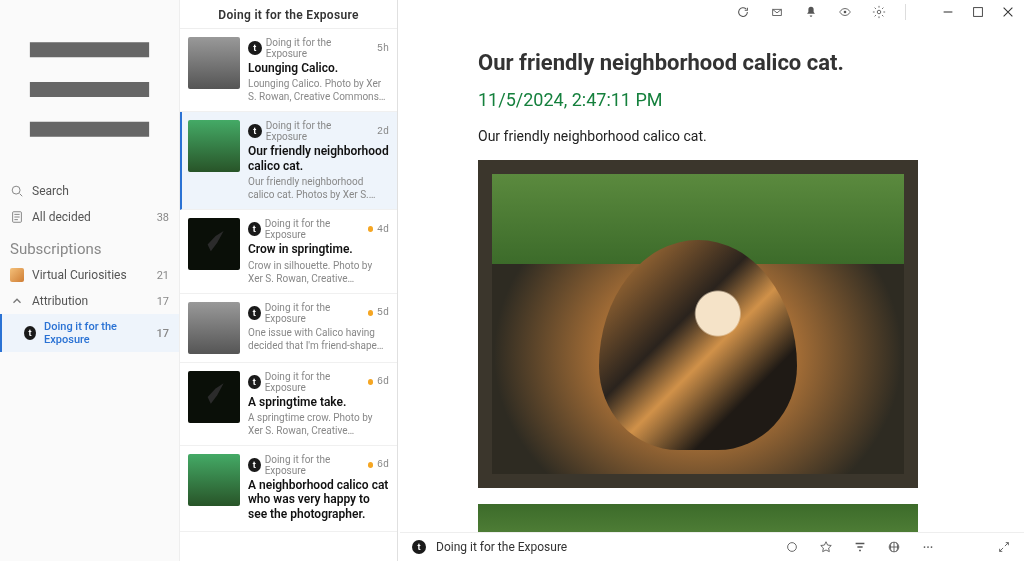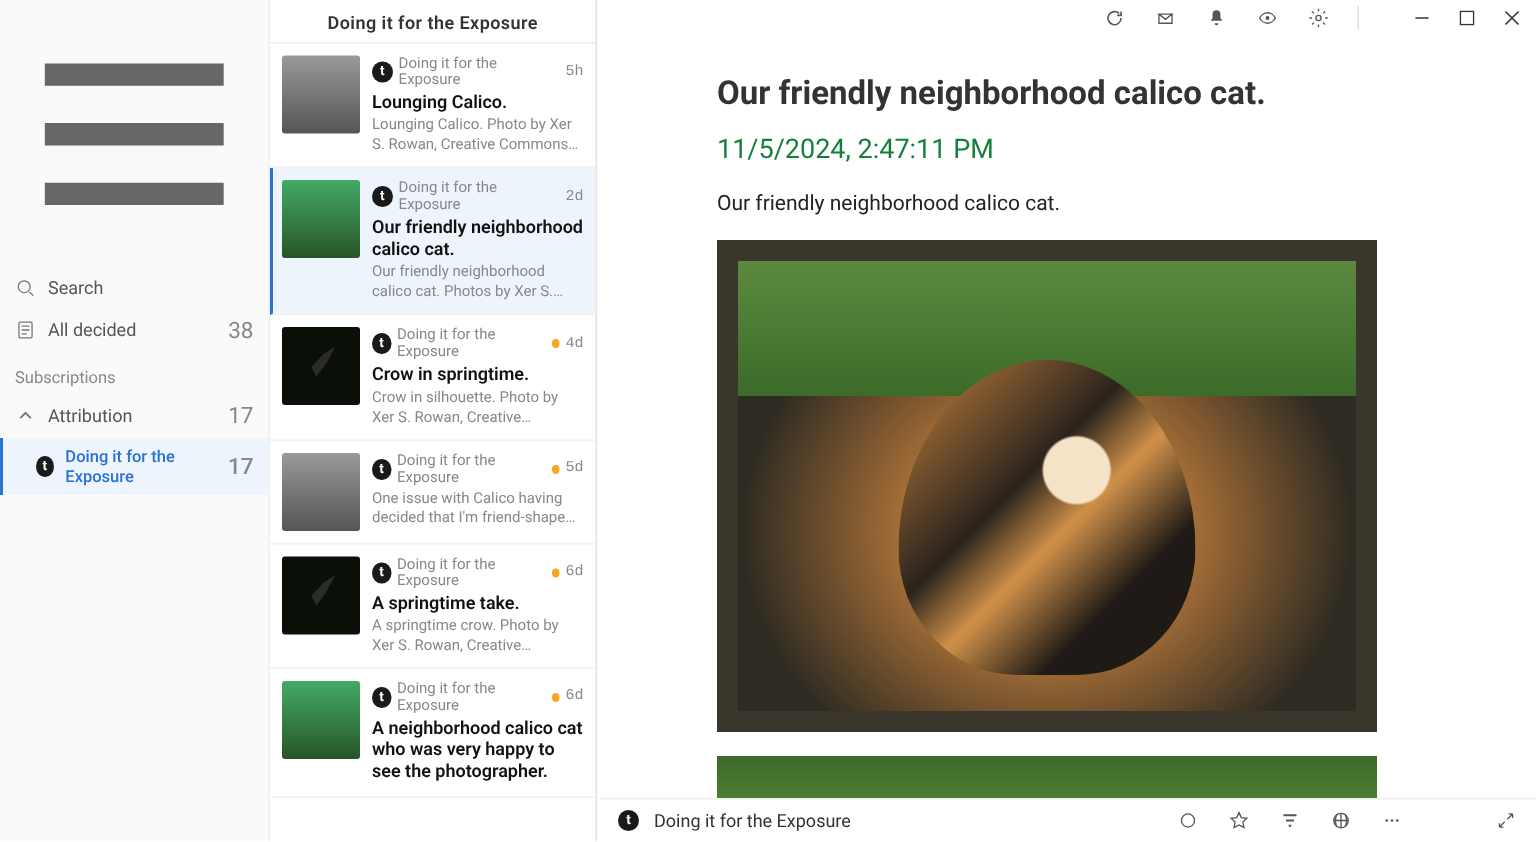--- a/index.html
+++ b/index.html
@@ -4,24 +4,24 @@
 <style>
 * { margin: 0; padding: 0; box-sizing: border-box; }
 body { font-family: -apple-system, BlinkMacSystemFont, "Segoe UI", Roboto, sans-serif; font-size: 12px; color: #333; background: #fff; overflow: hidden; }
 .app { display: flex; height: 561px; width: 1024px; }
 
 
 .sidebar { width: 180px; background: #fafafa; border-right: 1px solid #eee; display: flex; flex-direction: column; padding-top: 4px; }
 .hamburger { padding: 6px 10px; cursor: pointer; color: #666; font-size: 14px; }
 .side-item { display: flex; align-items: center; padding: 6px 10px; cursor: pointer; gap: 8px; color: #555; }
 .side-item.selected { background: #eef4fb; border-left: 2px solid #2a72d4; color: #2a72d4; font-weight: 500; padding-left: 8px; }
-.side-item .count { margin-left: auto; font-size: 15px; color: #888; }
+.side-item .count { margin-left: auto; font-size: 11px; color: #888; }
 .side-icon { width: 14px; height: 14px; display: inline-flex; align-items: center; justify-content: center; color: #777; }
 .side-icon svg { width: 14px; height: 14px; }
-.side-section { font-size: 11px; color: #888; padding: 10px 10px 4px; }
+.side-section { font-size: 15px; color: #888; padding: 10px 10px 4px; }
 .avatar-square { width: 14px; height: 14px; background: linear-gradient(135deg,#f4c07a,#cf7d34); border-radius: 2px; }
 .feed-circle { width: 14px; height: 14px; background: #1a1a1a; border-radius: 50%; display: inline-flex; align-items: center; justify-content: center; color: #fff; font-weight: bold; font-size: 9px; }
 
 
 .list-col { width: 218px; background: #fff; border-right: 1px solid #e0e0e0; display: flex; flex-direction: column; overflow: hidden; position: relative; }
 .list-header { text-align: center; font-weight: 600; padding: 8px 0 6px; border-bottom: 1px solid #eee; color: #333; letter-spacing: .3px; font-size: 12px; }
 .list-scroll { overflow-y: auto; flex: 1; }
 .list-scroll::-webkit-scrollbar { width: 8px; }
 .list-scroll::-webkit-scrollbar-thumb { background: #ccc; border-radius: 4px; }
 .article { display: flex; gap: 8px; padding: 8px 8px; border-bottom: 1px solid #f0f0f0; cursor: pointer; }
@@ -84,20 +84,25 @@
           <svg viewBox="0 0 16 16">
             <rect x="3" y="2" width="10" height="12" rx="1" stroke="currentColor" fill="none"></rect>
             <path d="M5 5h6M5 8h6M5 11h4" stroke="currentColor"></path>
           </svg>
         </span>
       <span>All decided</span>
       <span class="count">38</span>
     </div>
     <div class="side-section">Subscriptions</div>
     <div class="side-item">
+      <span class="avatar-square"></span>
+      <span>Virtual Curiosities</span>
+      <span class="count">21</span>
+    </div>
+    <div class="side-item">
       <span class="side-icon">
           <svg viewBox="0 0 16 16">
             <path d="M4 10l4-4 4 4" stroke="currentColor" fill="none" stroke-width="1.5"></path>
           </svg>
         </span>
       <span>Attribution</span>
       <span class="count">17</span>
     </div>
     <div class="side-item selected" style="padding-left:22px;">
       <span class="feed-circle">t</span>

